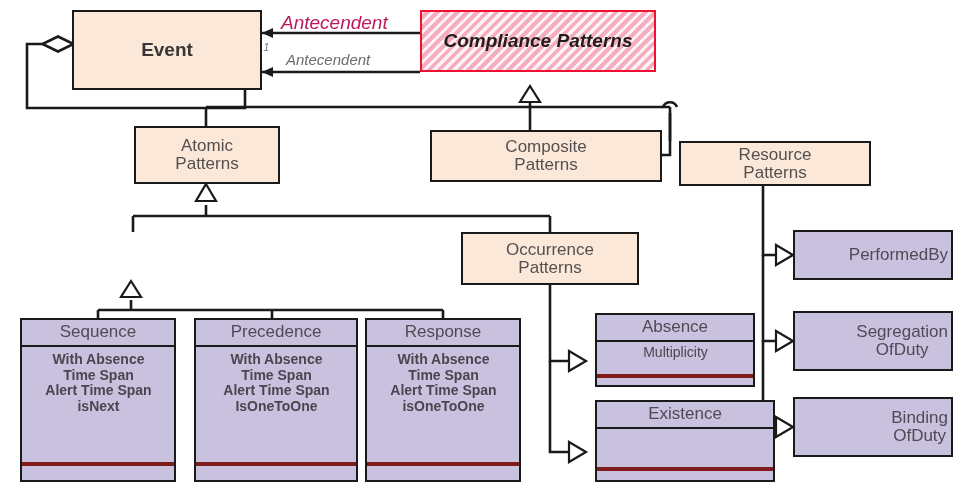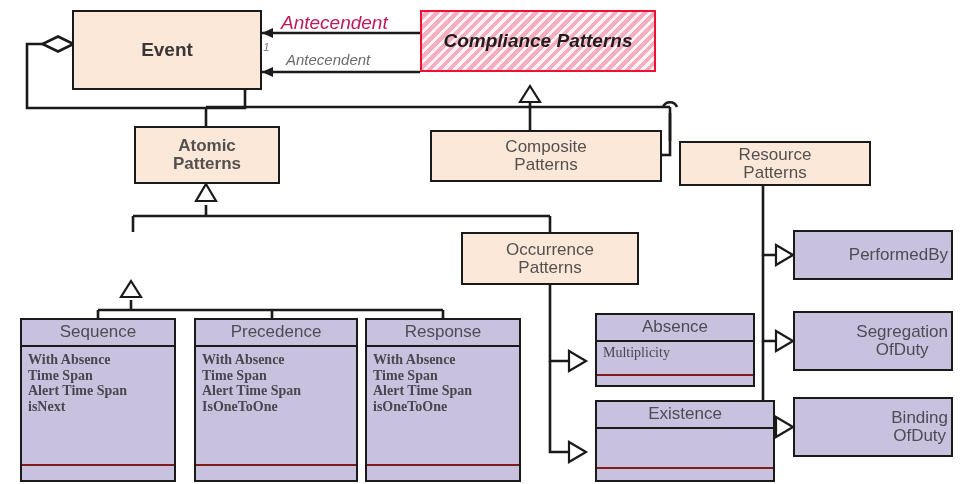--- a/index.html
+++ b/index.html
@@ -77,30 +77,29 @@
   .node.cls .cls-title {
     border-bottom: 2px solid #1a1a1a;
     padding: 3px 2px 4px;
     text-align: center;
     font-size: 17px;
     color: #504a56;
     white-space: pre-line;
     line-height: 1.05;
   }
   .node.cls .cls-attrs {
-    border-bottom: 2px solid #7f1d1d;
+    border-bottom: 4px solid #7f1d1d;
     padding: 5px 5px 5px 6px;
-    text-align: left;
+    text-align: center;
     font-size: 14px;
     font-weight: bold;
     color: #4a4550;
     line-height: 1.12;
     flex: 1 1 auto;
     white-space: pre-line;
-    font-family: Liberation Serif, serif;
   }
   .node.cls .cls-attrs.plain {
     font-weight: normal;
   }
   .node.cls .cls-ops {
     min-height: 14px;
     flex: 0 0 auto;
   }
   .node.cls.flat {
     justify-content: center;
@@ -204,21 +203,21 @@
   <div style="position:absolute;left:251px;top:41px;font-size:11px;font-style:italic;color:#7a7a7a;font-family:'Liberation Sans',sans-serif;">0..1</div>
 
   <div class="node event" style="left:72px;top:10px;width:190px;height:80px;">
     <div class="title">Event</div>
   </div>
 
   <div class="node hatched" style="left:420px;top:10px;width:236px;height:62px;">
     <div class="title">Compliance Patterns</div>
   </div>
 
-  <div class="node" style="left:134px;top:126px;width:146px;height:58px;font-weight:bold;">
+  <div class="node" style="left:134px;top:126px;width:146px;height:58px;">
     <div class="title">Atomic
 Patterns</div>
   </div>
 
   <div class="node" style="left:430px;top:130px;width:232px;height:52px;">
     <div class="title">Composite
 Patterns</div>
   </div>
 
   <div class="node" style="left:679px;top:141px;width:192px;height:45px;">

